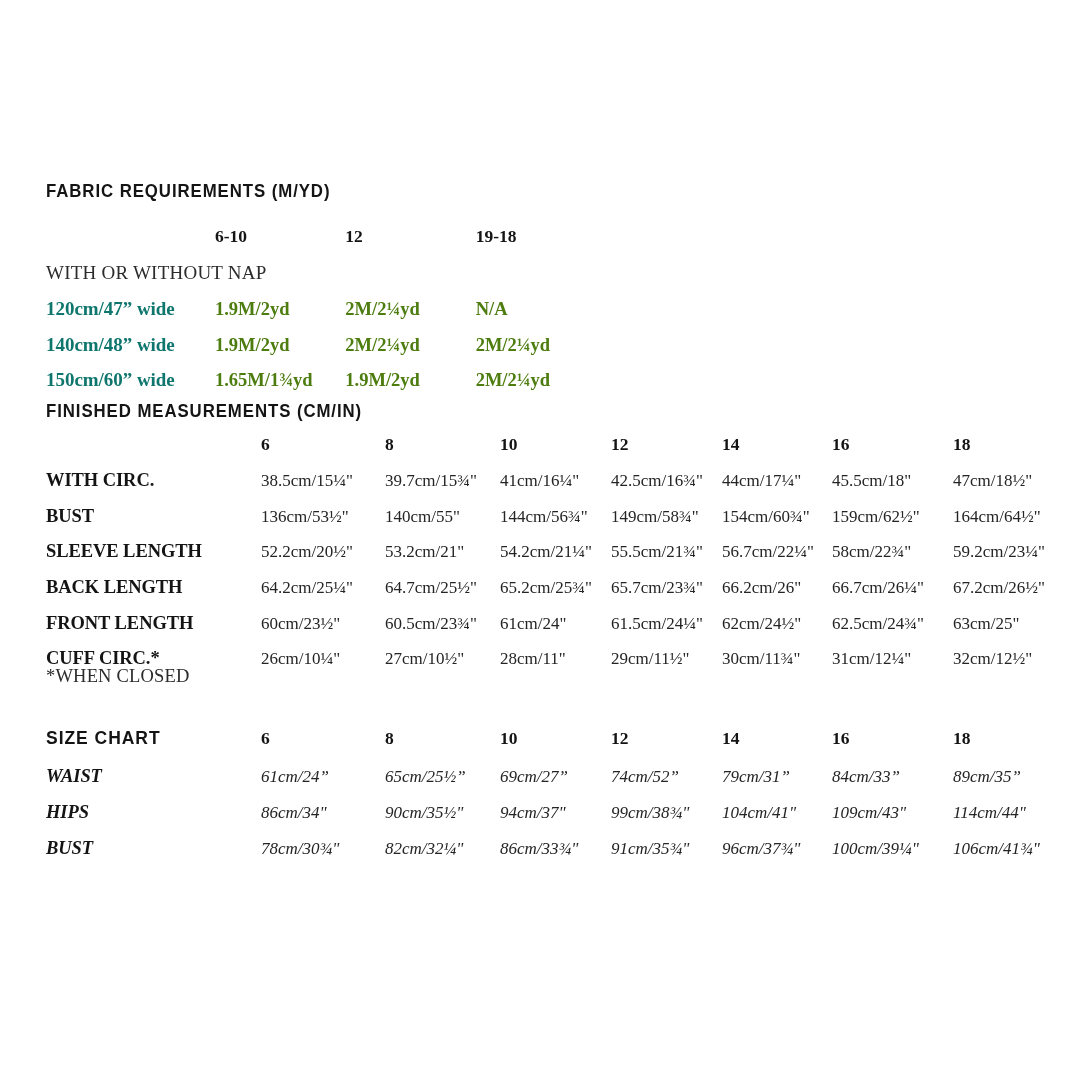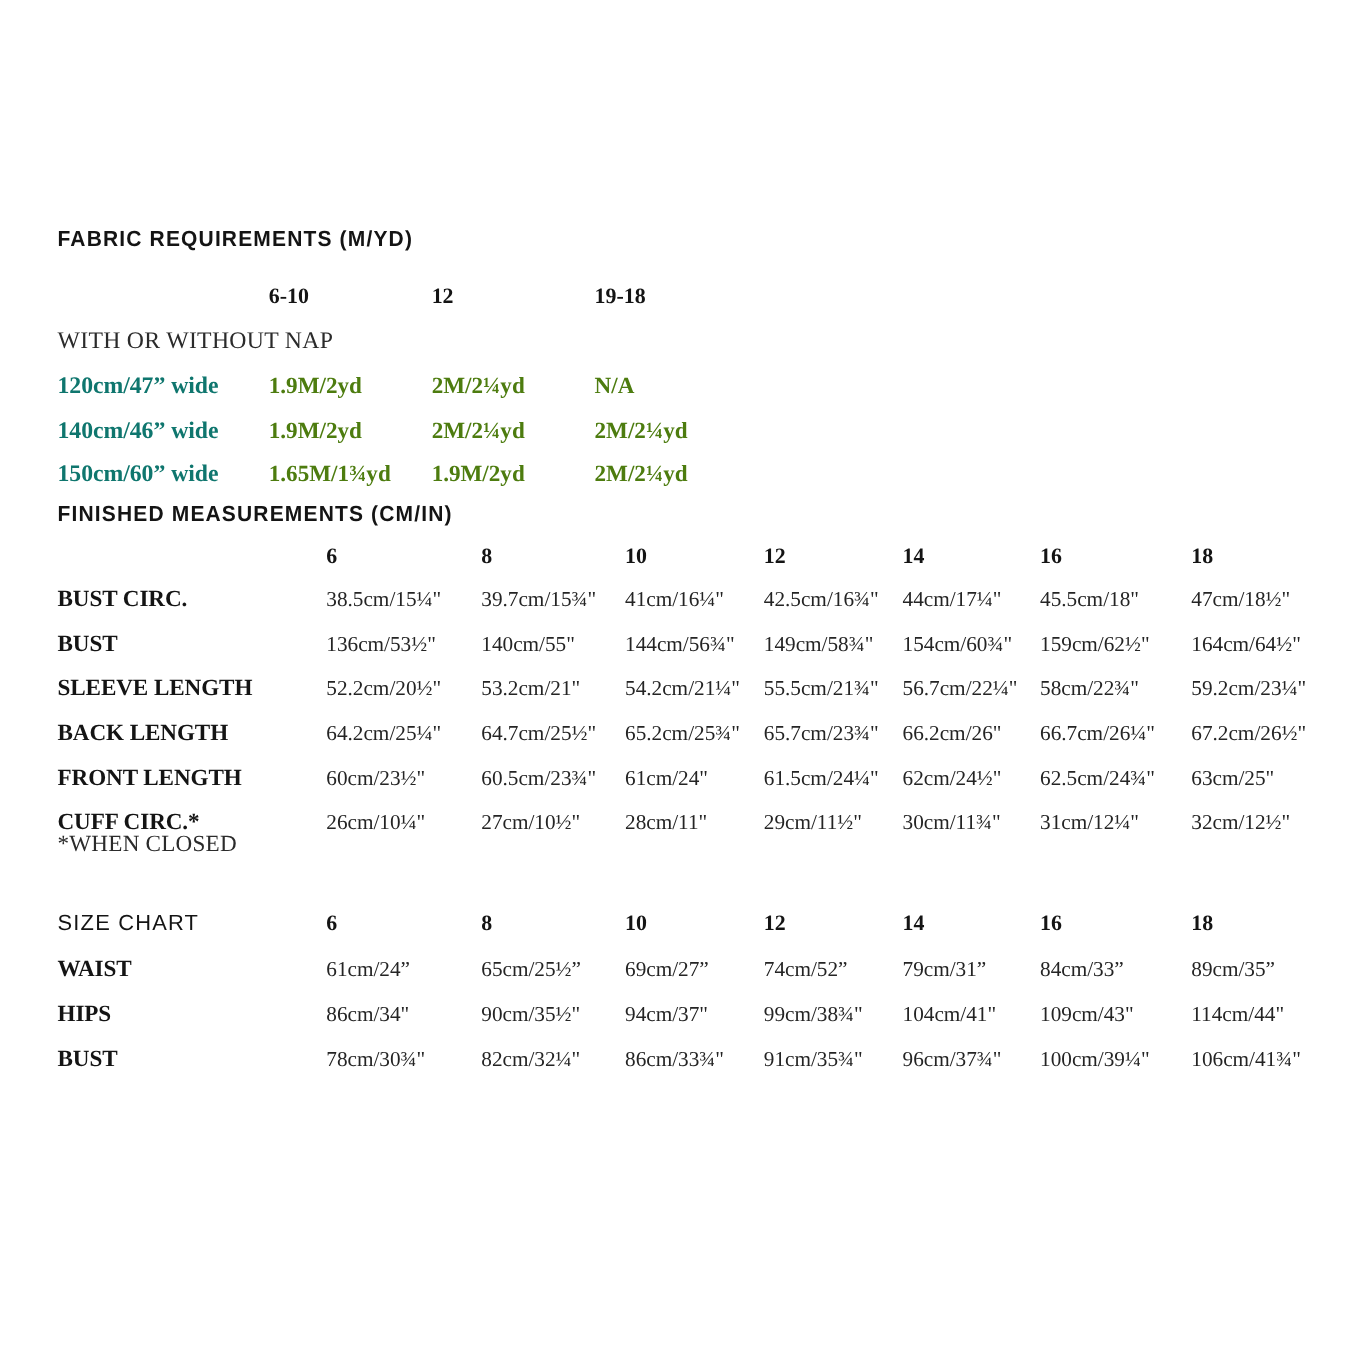--- a/index.html
+++ b/index.html
@@ -143,28 +143,29 @@
 
   #sizechart-table tr { height: 36px; }
   #sizechart-table .hdr td {
     font-weight: bold;
     font-size: 17.5px;
     color: #141414;
     height: 38px;
   }
   #sizechart-table .hdr td.lbl {
     font-family: "Liberation Sans", "DejaVu Sans", sans-serif;
-    font-weight: normal;
+    font-weight: bold;
     font-size: 17.5px;
     letter-spacing: 0.055em;
   }
   #sizechart-table .row td {
     font-size: 17px;
     color: #242424;
     height: 36px;
+    font-style: italic;
   }
   #sizechart-table .row td.lbl {
     font-weight: bold;
     font-size: 18.5px;
     letter-spacing: -0.004em;
     color: #141414;
   }
 </style>
 </head>
 <body>
@@ -190,21 +191,21 @@
       <tr class="nap">
         <td colspan="4">WITH OR WITHOUT NAP</td>
       </tr>
       <tr class="row">
         <td class="lbl">120cm/47” wide</td>
         <td>1.9M/2yd</td>
         <td>2M/2¼yd</td>
         <td>N/A</td>
       </tr>
       <tr class="row">
-        <td class="lbl">140cm/46” wide</td>
+        <td class="lbl">140cm/48” wide</td>
         <td>1.9M/2yd</td>
         <td>2M/2¼yd</td>
         <td>2M/2¼yd</td>
       </tr>
       <tr class="row">
         <td class="lbl">150cm/60” wide</td>
         <td>1.65M/1¾yd</td>
         <td>1.9M/2yd</td>
         <td>2M/2¼yd</td>
       </tr>
@@ -230,21 +231,21 @@
         <td>6</td>
         <td>8</td>
         <td>10</td>
         <td>12</td>
         <td>14</td>
         <td>16</td>
         <td>18</td>
       </tr>
 
       <tr class="row">
-        <td class="lbl">BUST CIRC.</td>
+        <td class="lbl">WITH CIRC.</td>
         <td>38.5cm/15¼"</td>
         <td>39.7cm/15¾"</td>
         <td>41cm/16¼"</td>
         <td>42.5cm/16¾"</td>
         <td>44cm/17¼"</td>
         <td>45.5cm/18"</td>
         <td>47cm/18½"</td>
       </tr>
 
       <tr class="row">

